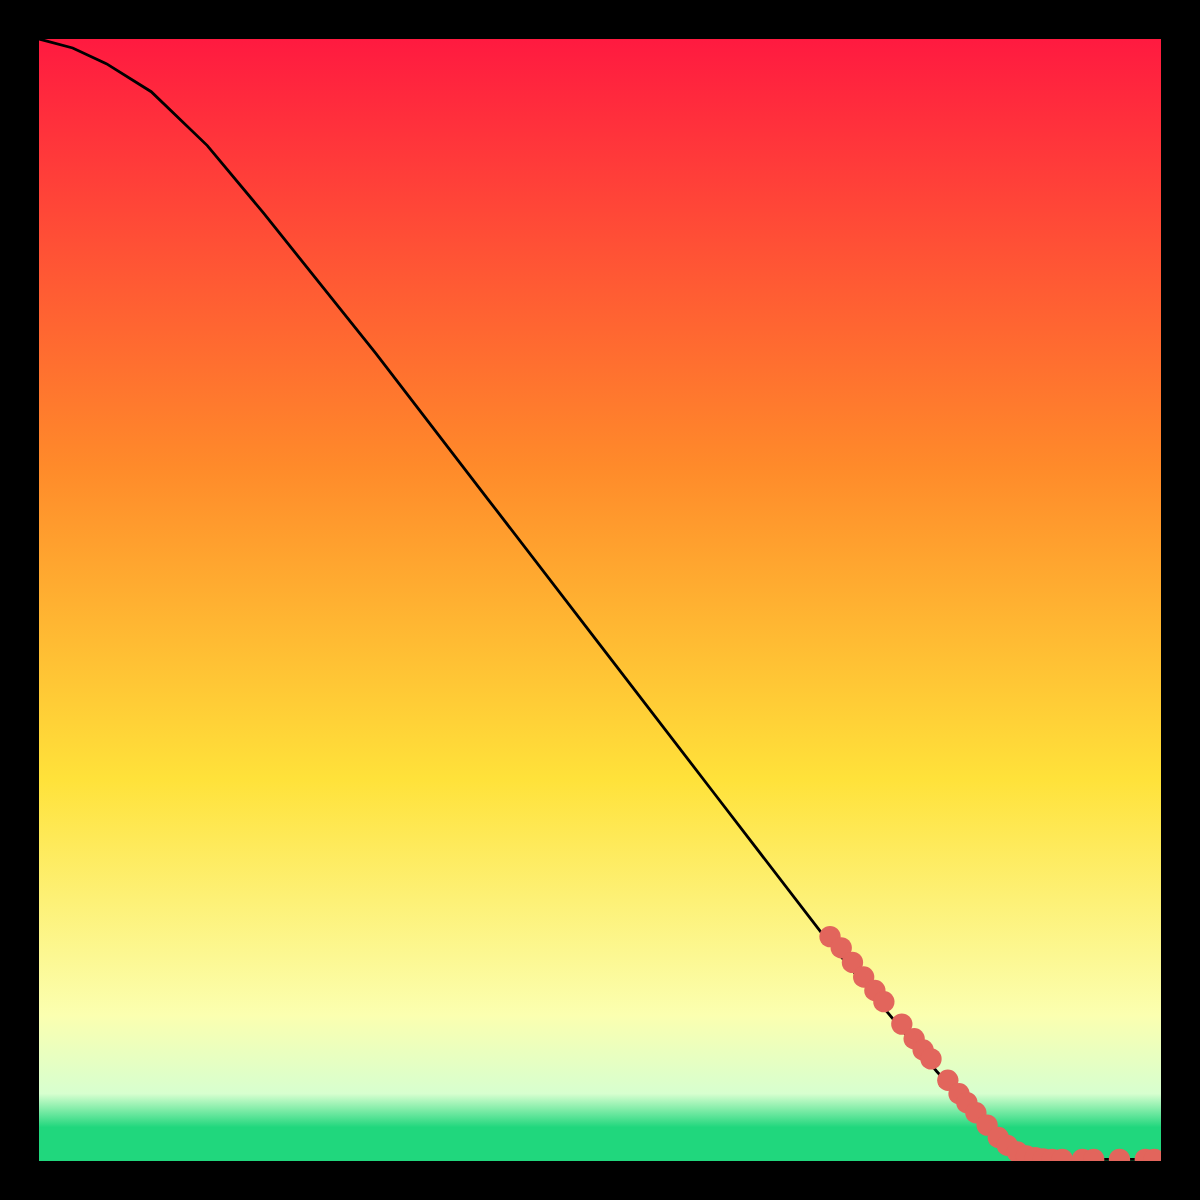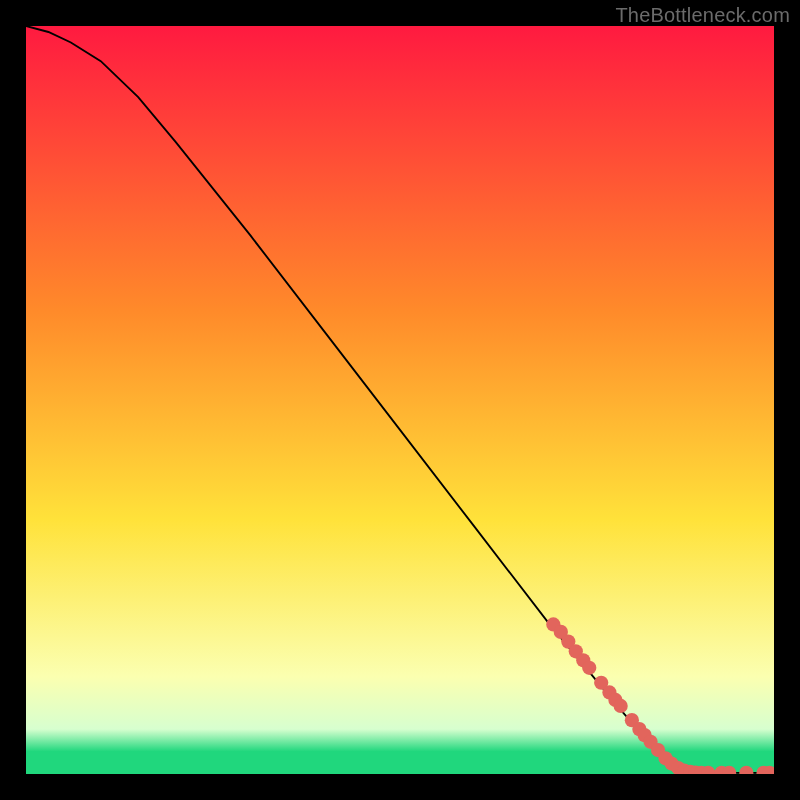--- a/index.html
+++ b/index.html
@@ -94,14 +94,13 @@
           <circle cx="93.00" cy="99.85" r="0.95" fill="#e2655c"></circle>
           <circle cx="94.00" cy="99.85" r="0.95" fill="#e2655c"></circle>
           <circle cx="96.30" cy="99.85" r="0.95" fill="#e2655c"></circle>
           <circle cx="98.60" cy="99.85" r="0.95" fill="#e2655c"></circle>
           <circle cx="99.40" cy="99.85" r="0.95" fill="#e2655c"></circle>
         </g>
     </svg>
 
   </div>
 
-  <div class="watermark">TheBottleneck.com</div>
 </div>
 
 </body></html>

